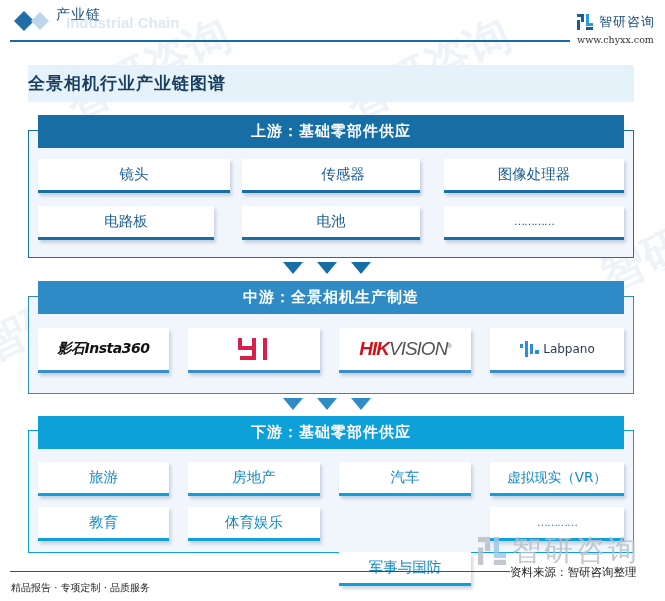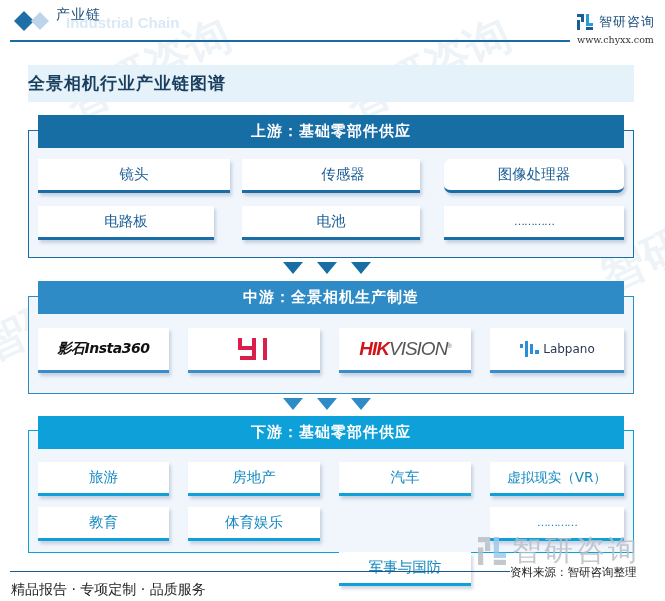--- a/index.html
+++ b/index.html
@@ -27,21 +27,21 @@
     .section { position: absolute; left: 28px; width: 606px; border: 1px solid; background: #f1f6fd; }
     .sec-head { position: absolute; left: 10px; width: 586px; height: 33px; display: flex; align-items: center; justify-content: center; color: #fff; font-family: "DejaVu Serif", "Liberation Serif", serif; font-weight: bold; font-size: 15px; letter-spacing: 1px; }
 
     .card { position: absolute; background: #fff; height: 34px; display: flex; align-items: center; justify-content: center; font-size: 14.5px; box-shadow: 2px 3px 3px rgba(120,140,170,0.35); border-bottom: 3px solid; }
 
     .arrows { position: absolute; left: 283px; display: flex; gap: 14px; }
     .tri { width: 0; height: 0; border-left: 10px solid transparent; border-right: 10px solid transparent; border-top: 12px solid; }
 
     .footer-line { position: absolute; left: 10px; top: 571px; width: 500px; height: 1px; background: #1a5a8a; }
     .footer-src { position: absolute; left: 510px; top: 565px; font-size: 11.5px; color: #222; }
-    .footer-tag { position: absolute; left: 11px; top: 581px; font-size: 14px; color: #222; }
+    .footer-tag { position: absolute; left: 11px; top: 581px; font-size: 10px; color: #222; }
     .big-brand { position: absolute; left: 478px; top: 531px; display: flex; align-items: center; gap: 6px; color: #b8bfc6; font-size: 29px; letter-spacing: 3px; opacity: 0.85; }
   </style>
 </head>
 <body>
 
 <div class="wm" style="left:60px;top:40px;">智研咨询</div>
 <div class="wm" style="left:340px;top:40px;">智研咨询</div>
 <div class="wm" style="left:-20px;top:300px;">智研</div>
 <div class="wm" style="left:600px;top:230px;">智研</div>
 
@@ -68,21 +68,21 @@
 
 <div class="main-title-bar">
   <span class="main-title">全景相机行业产业链图谱</span>
 </div>
 
 <div class="section" style="top:130px;height:128px;border-color:#166ea4;"></div>
 <div class="sec-head" style="left:38px;top:115px;background:#166ea4;">上游：基础零部件供应</div>
 
 <div class="card" style="left:38px;top:159px;width:192px;color:#1a5d94;border-color:#1a6ea8;">镜头</div>
 <div class="card" style="left:242px;top:159px;width:178px;color:#1a5d94;border-color:#1a6ea8;padding-left:24px;">传感器</div>
-<div class="card" style="left:444px;top:159px;width:180px;color:#1a5d94;border-color:#1a6ea8;border-radius:7px;">图像处理器</div>
+<div class="card" style="left:444px;top:159px;width:180px;color:#1a5d94;border-color:#1a6ea8;">图像处理器</div>
 <div class="card" style="left:38px;top:206px;width:176px;color:#1a5d94;border-color:#1a6ea8;">电路板</div>
 <div class="card" style="left:242px;top:206px;width:178px;color:#1a5d94;border-color:#1a6ea8;">电池</div>
 <div class="card" style="left:444px;top:206px;width:180px;color:#1a5d94;border-color:#1a6ea8;font-size:11px;letter-spacing:-1px;">…………</div>
 
 <div class="arrows" style="top:262px;">
   <div class="tri" style="border-top-color:#166ea4;"></div>
   <div class="tri" style="border-top-color:#166ea4;"></div>
   <div class="tri" style="border-top-color:#166ea4;"></div>
 </div>
 

